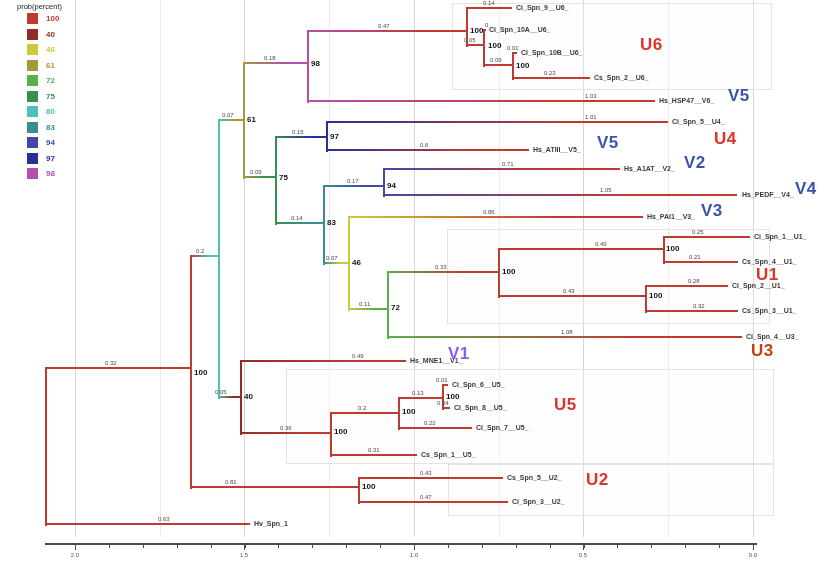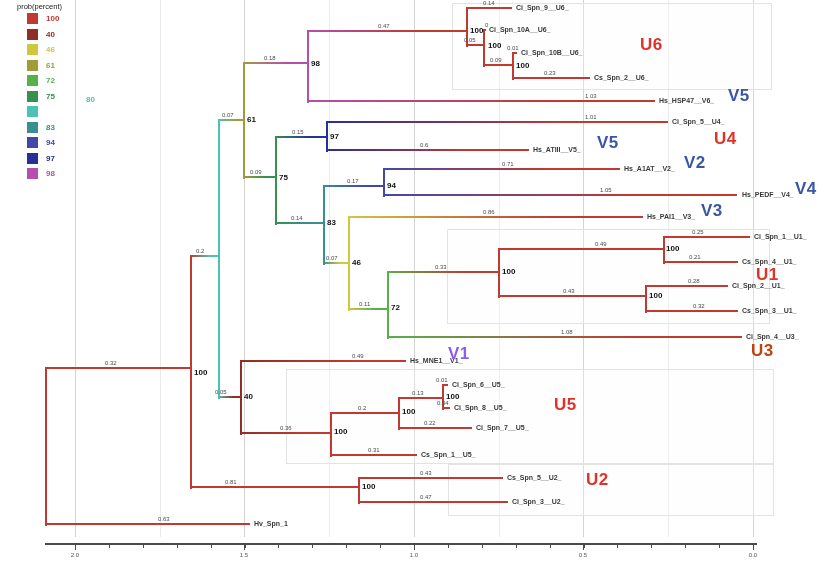--- a/index.html
+++ b/index.html
@@ -211,21 +211,21 @@
     <div class="lg-tx" style="top: 29.5px; color: rgb(143, 46, 38);">40</div>
     <div class="lg-sq" style="top: 44px; background: rgb(207, 200, 61);"></div>
     <div class="lg-tx" style="top: 45px; color: rgb(207, 200, 61);">46</div>
     <div class="lg-sq" style="top: 59.5px; background: rgb(163, 155, 55);"></div>
     <div class="lg-tx" style="top: 60.5px; color: rgb(163, 155, 55);">61</div>
     <div class="lg-sq" style="top: 75px; background: rgb(86, 177, 75);"></div>
     <div class="lg-tx" style="top: 76px; color: rgb(86, 177, 75);">72</div>
     <div class="lg-sq" style="top: 90.5px; background: rgb(52, 145, 78);"></div>
     <div class="lg-tx" style="top: 91.5px; color: rgb(52, 145, 78);">75</div>
     <div class="lg-sq" style="top: 106px; background: rgb(76, 194, 180);"></div>
-    <div class="lg-tx" style="top: 95px; color: rgb(76, 194, 180); margin-left: 40px;">80</div>
+    <div class="lg-tx" style="top: 107px; color: rgb(76, 194, 180);">80</div>
     <div class="lg-sq" style="top: 121.5px; background: rgb(56, 142, 144);"></div>
     <div class="lg-tx" style="top: 122.5px; color: rgb(56, 142, 144);">83</div>
     <div class="lg-sq" style="top: 137px; background: rgb(67, 72, 168);"></div>
     <div class="lg-tx" style="top: 138px; color: rgb(67, 72, 168);">94</div>
     <div class="lg-sq" style="top: 152.5px; background: rgb(40, 47, 150);"></div>
     <div class="lg-tx" style="top: 153.5px; color: rgb(40, 47, 150);">97</div>
     <div class="lg-sq" style="top: 168px; background: rgb(180, 79, 174);"></div>
     <div class="lg-tx" style="top: 169px; color: rgb(180, 79, 174);">98</div>
     <div class="axisline" style="left: 45px; top: 543px; width: 712px;"></div>
     <div class="tick" style="left: 75px; top: 545px; height: 3px;"></div>

